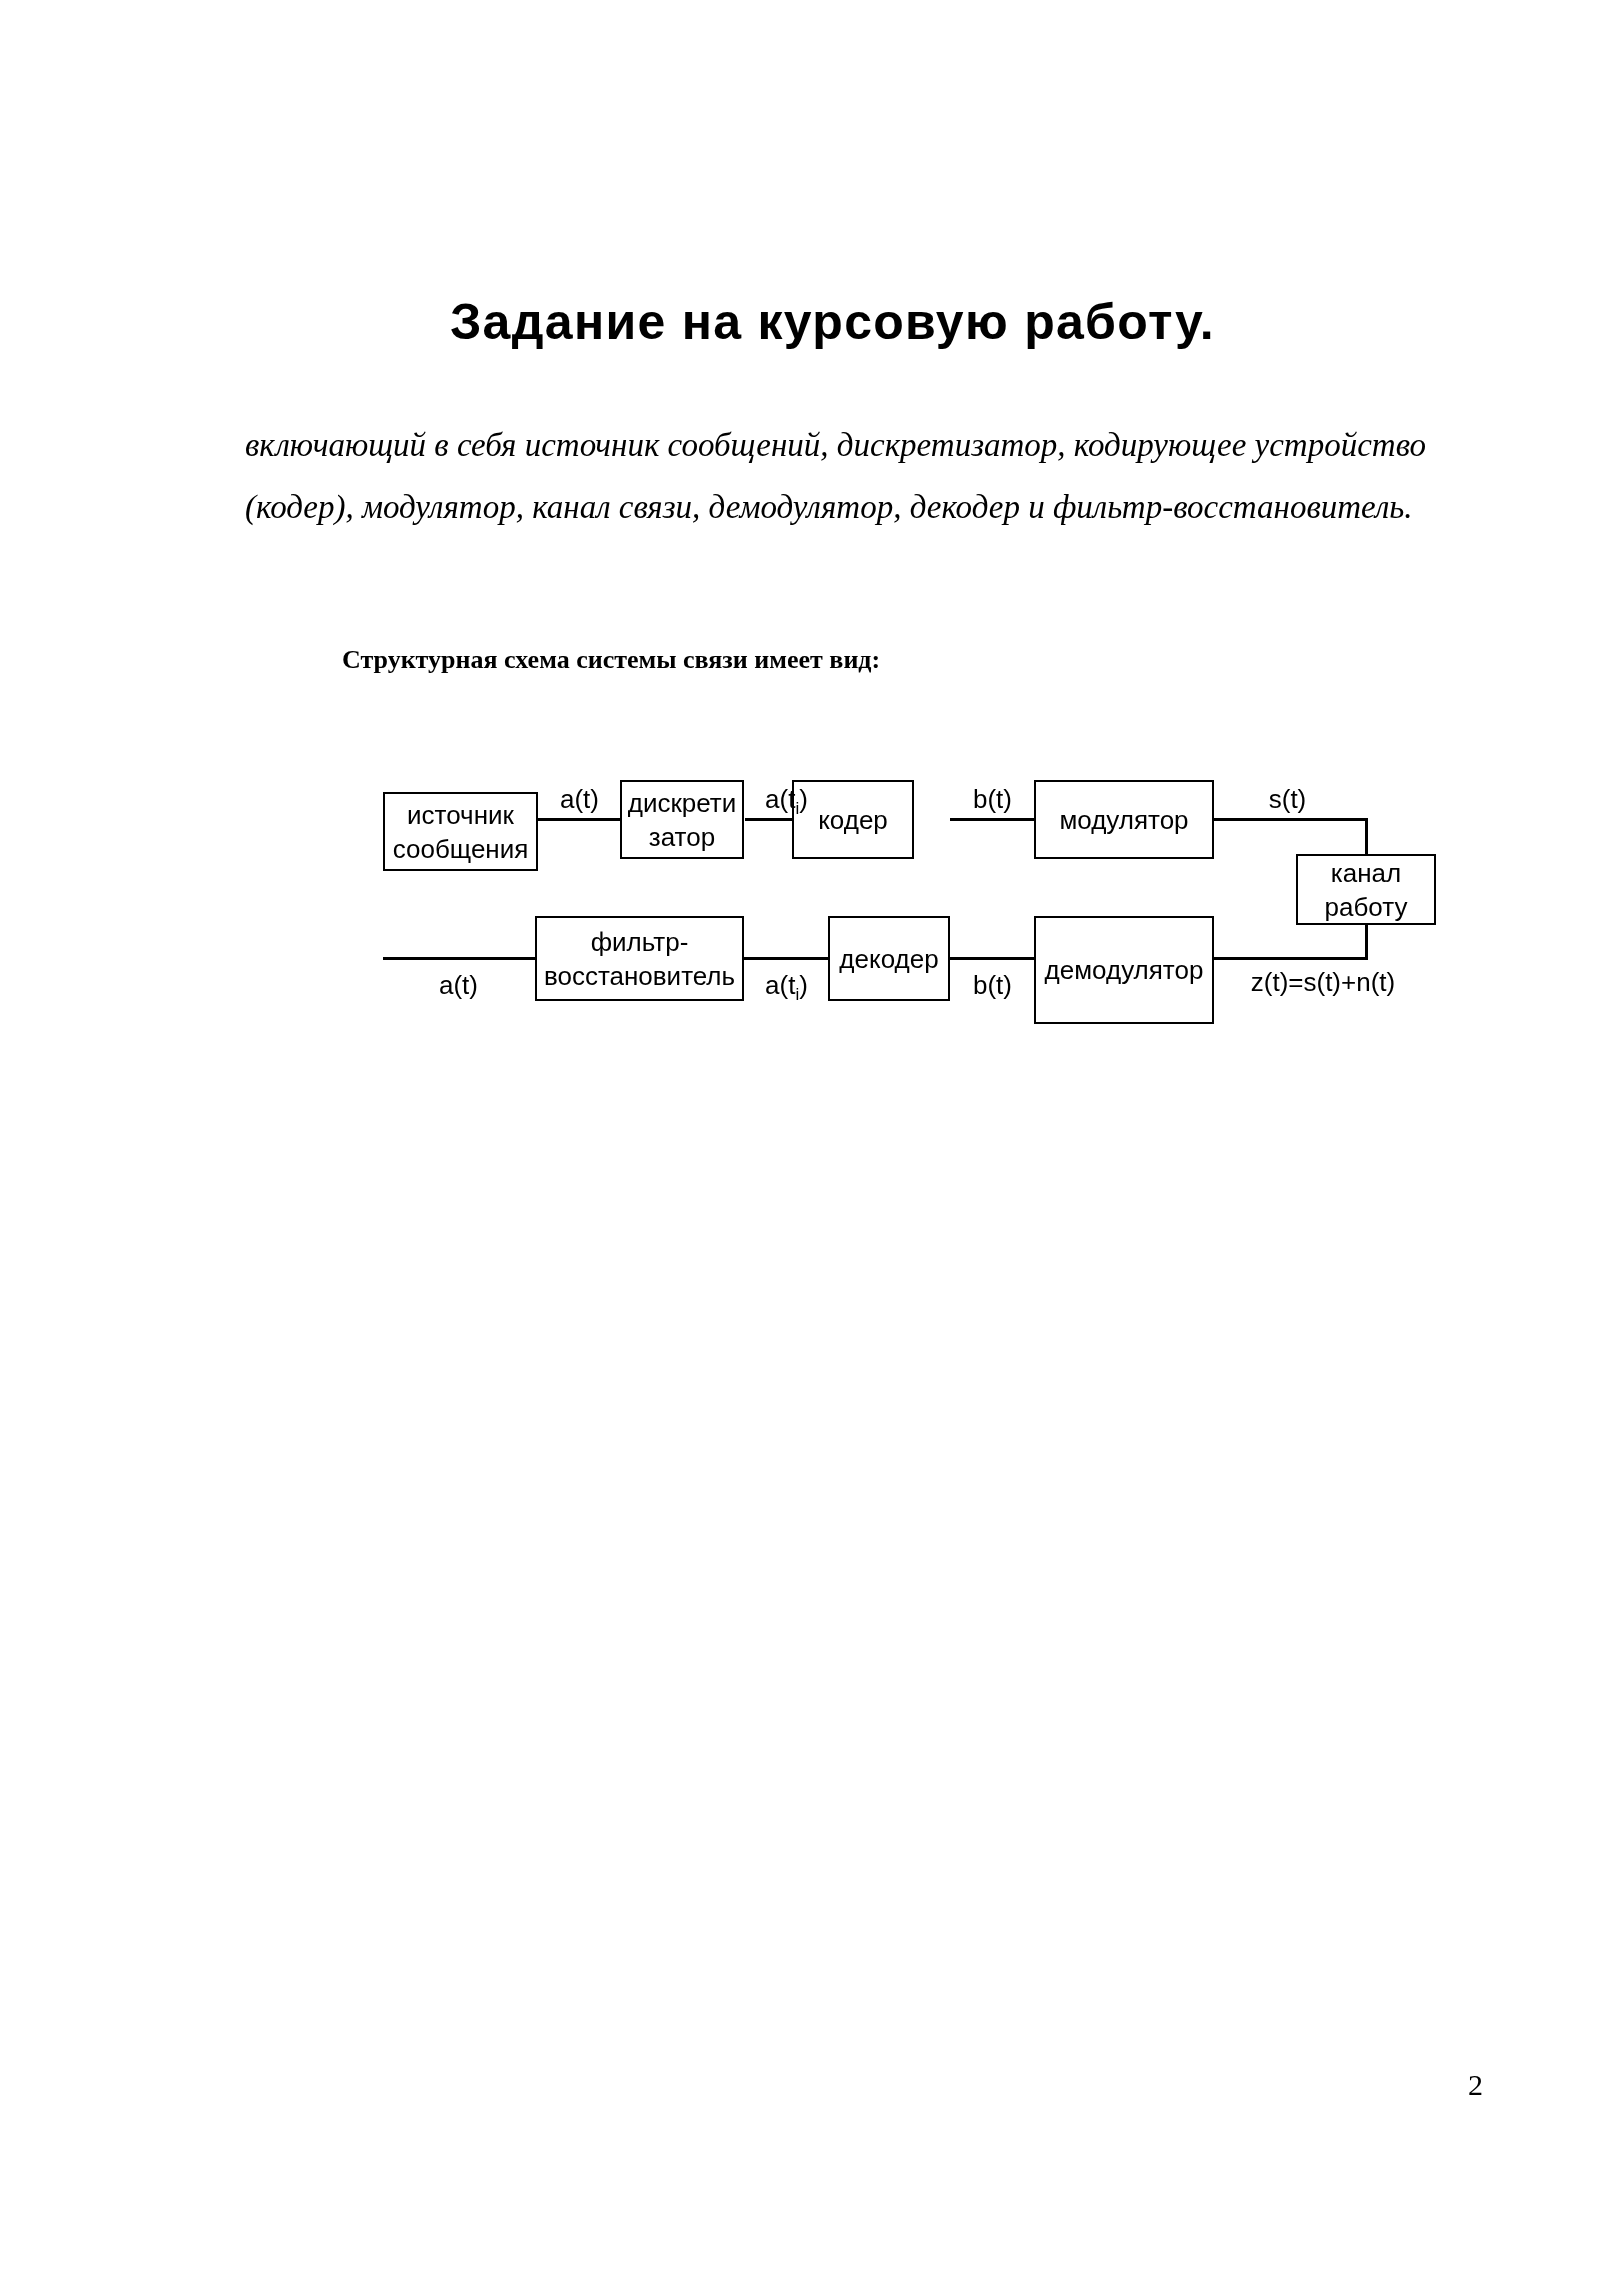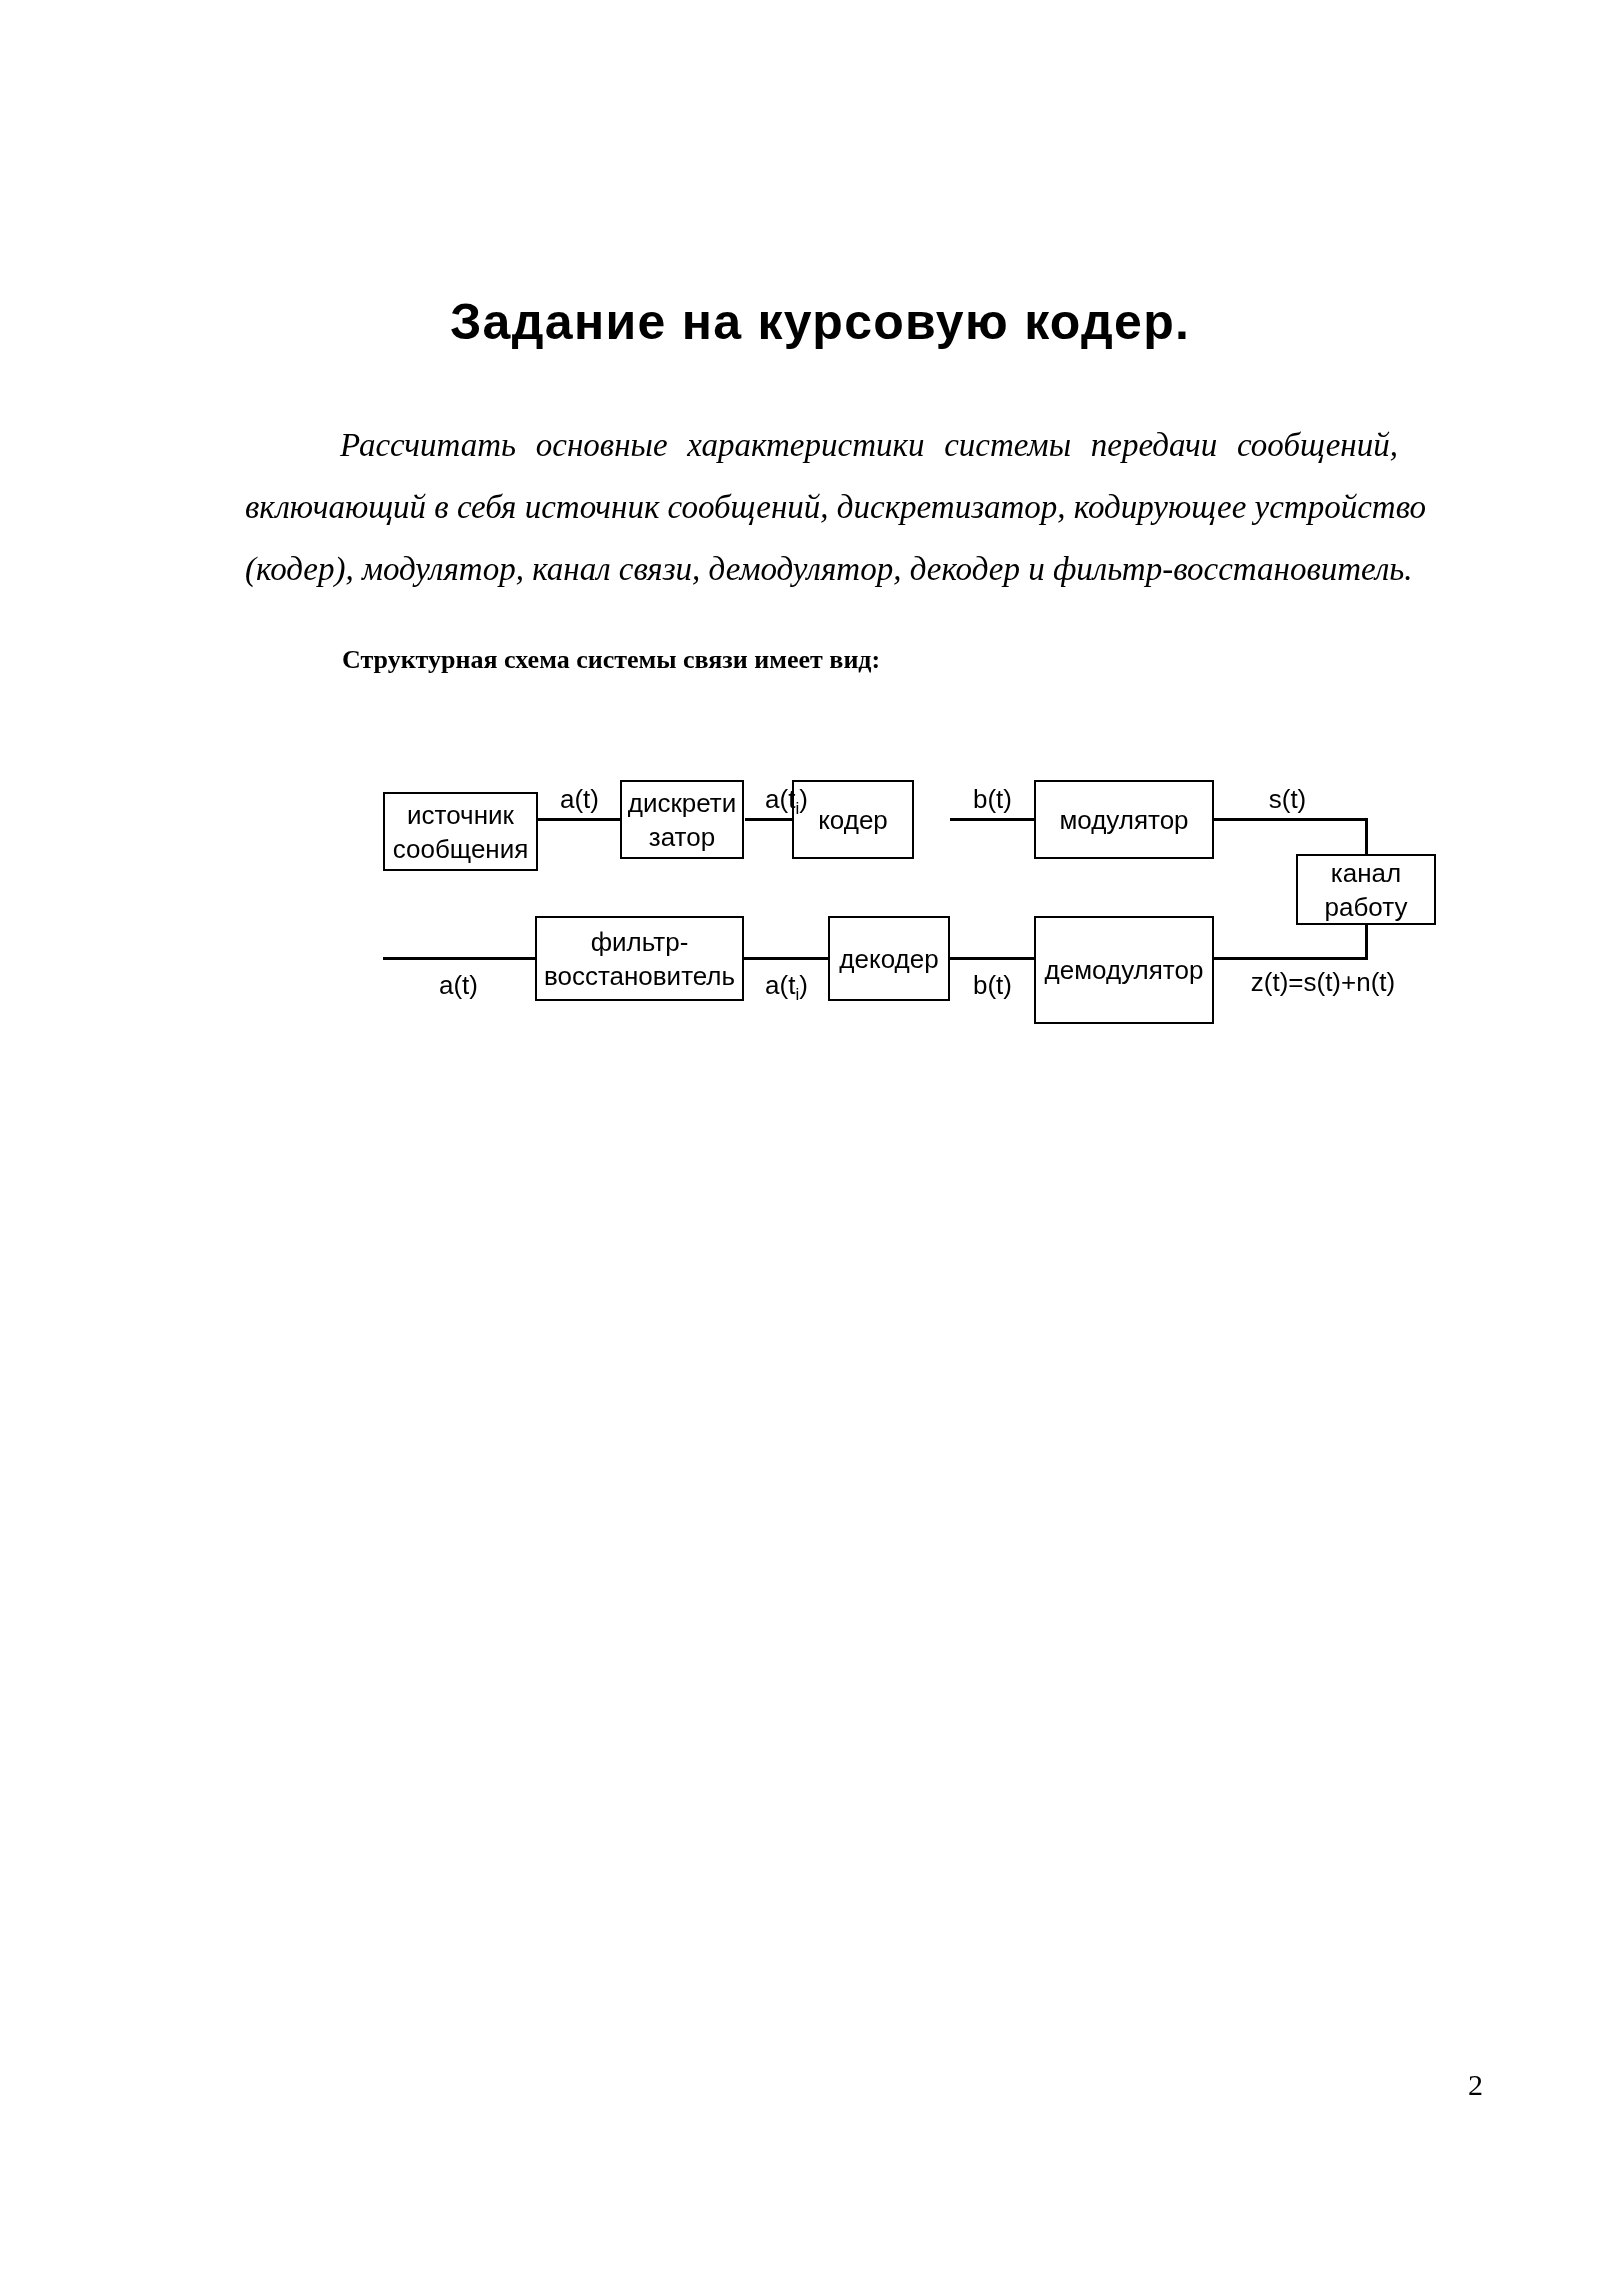--- a/index.html
+++ b/index.html
@@ -41,24 +41,23 @@
   .lbl{
     font-family:"Liberation Sans", sans-serif;
     font-size:26px;line-height:30px;text-align:center;white-space:nowrap;
   }
   .lbl sub{font-size:17px;line-height:0;}
   .page-num{font-size:30px;}
 </style>
 </head>
 <body>
 
-<div class="abs doc-title" style="left:450px;top:293px;">Задание на курсовую кодер.</div>
+<div class="abs doc-title" style="left:450px;top:293px;">Задание на курсовую работу.</div>
 
 <div class="abs para" style="left:245px;top:414px;">
-  <div class="pline first">Рассчитать основные характеристики системы передачи сообщений,</div>
   <div class="pline">включающий в себя источник сообщений, дискретизатор, кодирующее устройство</div>
   <div class="pline last">(кодер), модулятор, канал связи, демодулятор, декодер и фильтр-восстановитель.</div>
 </div>
 
 <div class="abs intro-line" style="left:342px;top:645px;">Структурная схема системы связи имеет вид:</div>
 
 <div class="abs" style="left:0;top:0;width:1623px;height:2295px;">
 
   <div class="abs seg" style="left:538px;top:818px;width:82px;height:2.6px;"></div>
   <div class="abs seg" style="left:745px;top:818px;width:84px;height:2.6px;"></div>

